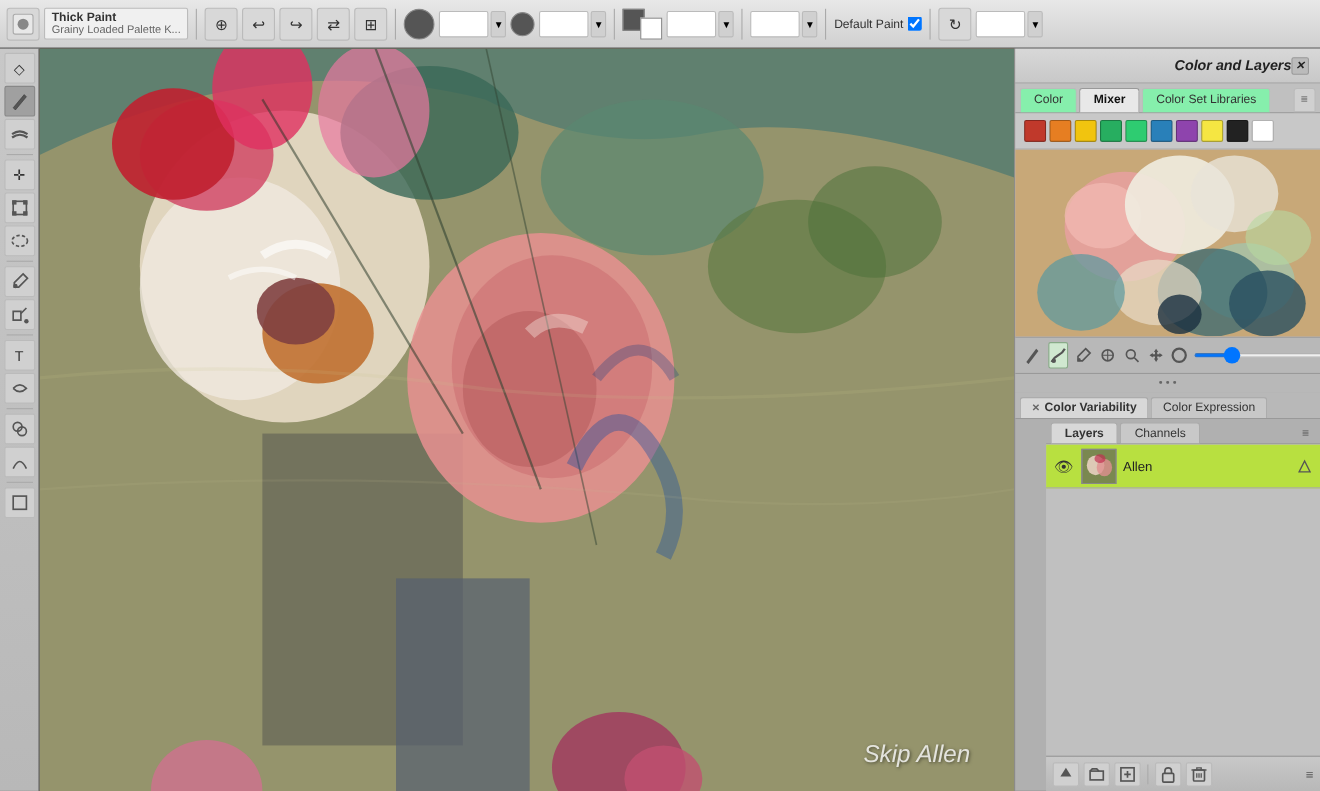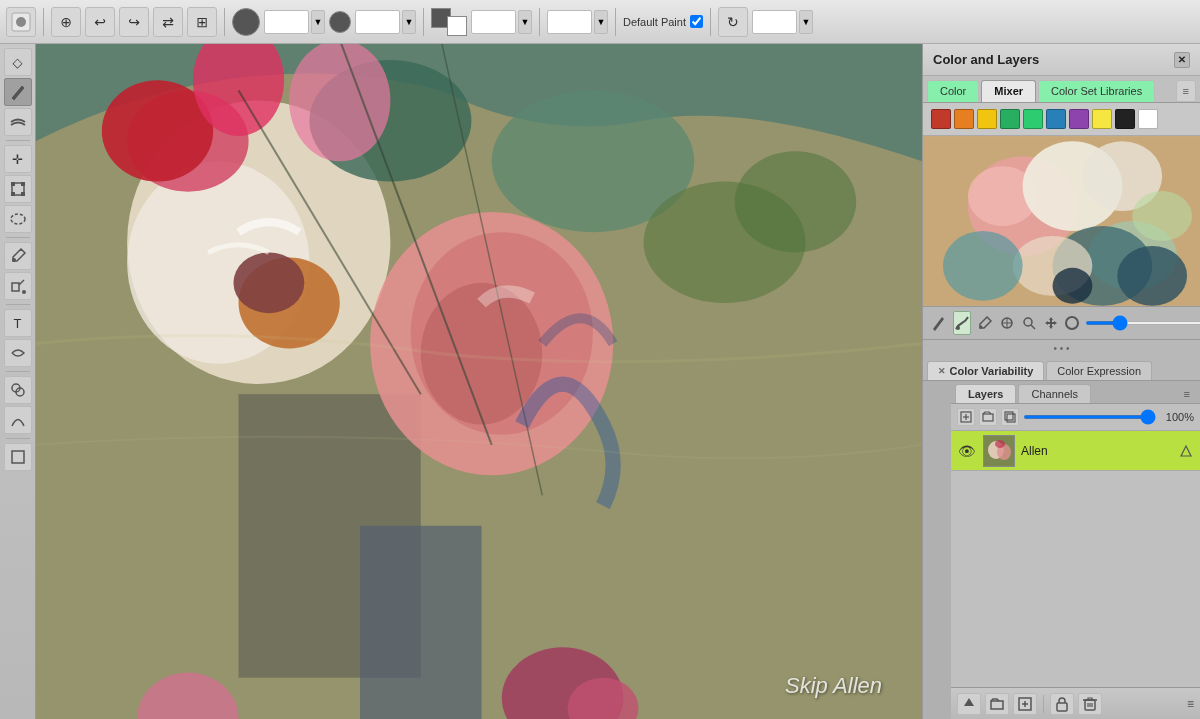--- a/index.html
+++ b/index.html
@@ -163,21 +163,22 @@
     #right-panel .panel-title-bar {
       height: 32px;
       background: linear-gradient(180deg, #d8d8d8 0%, #c8c8c8 100%);
       border-bottom: 1px solid #aaa;
       display: flex;
       align-items: center;
       padding: 0 10px;
       font-size: 13px;
       font-weight: bold;
       color: #222;
-      justify-content: space-between;
+      justify-content: flex-end;
+      font-style: italic;
     }
     .panel-close-btn {
       width: 16px; height: 16px;
       background: #bbb;
       border: 1px solid #999;
       border-radius: 2px;
       display: flex; align-items: center; justify-content: center;
       cursor: pointer;
       font-size: 10px;
     }
@@ -481,20 +482,24 @@
 
 <div id="toolbar">
 
   <div class="toolbar-icon-btn">
     <svg width="22" height="22" viewBox="0 0 22 22">
       <rect x="2" y="2" width="18" height="18" rx="2" fill="#e8e8e8" stroke="#aaa"></rect>
       <circle cx="11" cy="11" r="5" fill="#888"></circle>
     </svg>
   </div>
 
+  <div class="toolbar-brush-info">
+    <span class="brush-name">Thick Paint</span>
+    <span class="brush-sub">Grainy Loaded Palette K...</span>
+  </div>
 
   <div class="toolbar-sep"></div>
 
   <div class="toolbar-icon-btn">⊕</div>
   <div class="toolbar-icon-btn">↩</div>
   <div class="toolbar-icon-btn">↪</div>
   <div class="toolbar-icon-btn">⇄</div>
   <div class="toolbar-icon-btn">⊞</div>
 
   <div class="toolbar-sep"></div>
@@ -803,45 +808,20 @@
         <div class="layers-tab active">
           <span>Layers</span>
         </div>
         <div class="layers-tab">
           <span>Channels</span>
         </div>
         <div class="layers-tab-more">≡</div>
       </div>
 
 
-      <div class="opacity-slider-row">
-        <div class="opacity-icons">
-          <div class="opacity-icon-btn">
-            <svg width="12" height="12" viewBox="0 0 12 12">
-                <rect x="1" y="1" width="10" height="10" fill="none" stroke="#555" stroke-width="1.2"></rect>
-                <line x1="6" y1="3" x2="6" y2="9" stroke="#555" stroke-width="1.2"></line>
-                <line x1="3" y1="6" x2="9" y2="6" stroke="#555" stroke-width="1.2"></line>
-              </svg>
-          </div>
-          <div class="opacity-icon-btn">
-            <svg width="12" height="12" viewBox="0 0 12 12">
-                <rect x="1" y="3" width="10" height="7" fill="none" stroke="#555" stroke-width="1.2"></rect>
-                <path d="M1 3 L3 1 L7 1 L9 3" fill="none" stroke="#555" stroke-width="1.2"></path>
-              </svg>
-          </div>
-          <div class="opacity-icon-btn">
-            <svg width="12" height="12" viewBox="0 0 12 12">
-                <rect x="3" y="3" width="8" height="8" fill="none" stroke="#555" stroke-width="1.2"></rect>
-                <rect x="1" y="1" width="8" height="8" fill="none" stroke="#555" stroke-width="1.2"></rect>
-              </svg>
-          </div>
-        </div>
-        <input type="range" min="0" max="100" value="100" style="flex: 1 1 0%; height: 4px;">
-        <span class="opacity-pct">100%</span>
-      </div>
 
       <div id="layers-list">
 
         <div class="layer-row active">
           <div class="layer-vis-eye">👁</div>
           <div class="layer-thumbnail">
             <svg width="32" height="32" viewBox="0 0 32 32">
               <rect width="32" height="32" fill="#7a8850"></rect>
               <ellipse cx="12" cy="14" rx="8" ry="9" fill="#e8d0c0" opacity="0.9"></ellipse>
               <ellipse cx="20" cy="16" rx="7" ry="8" fill="#e09090" opacity="0.8"></ellipse>

